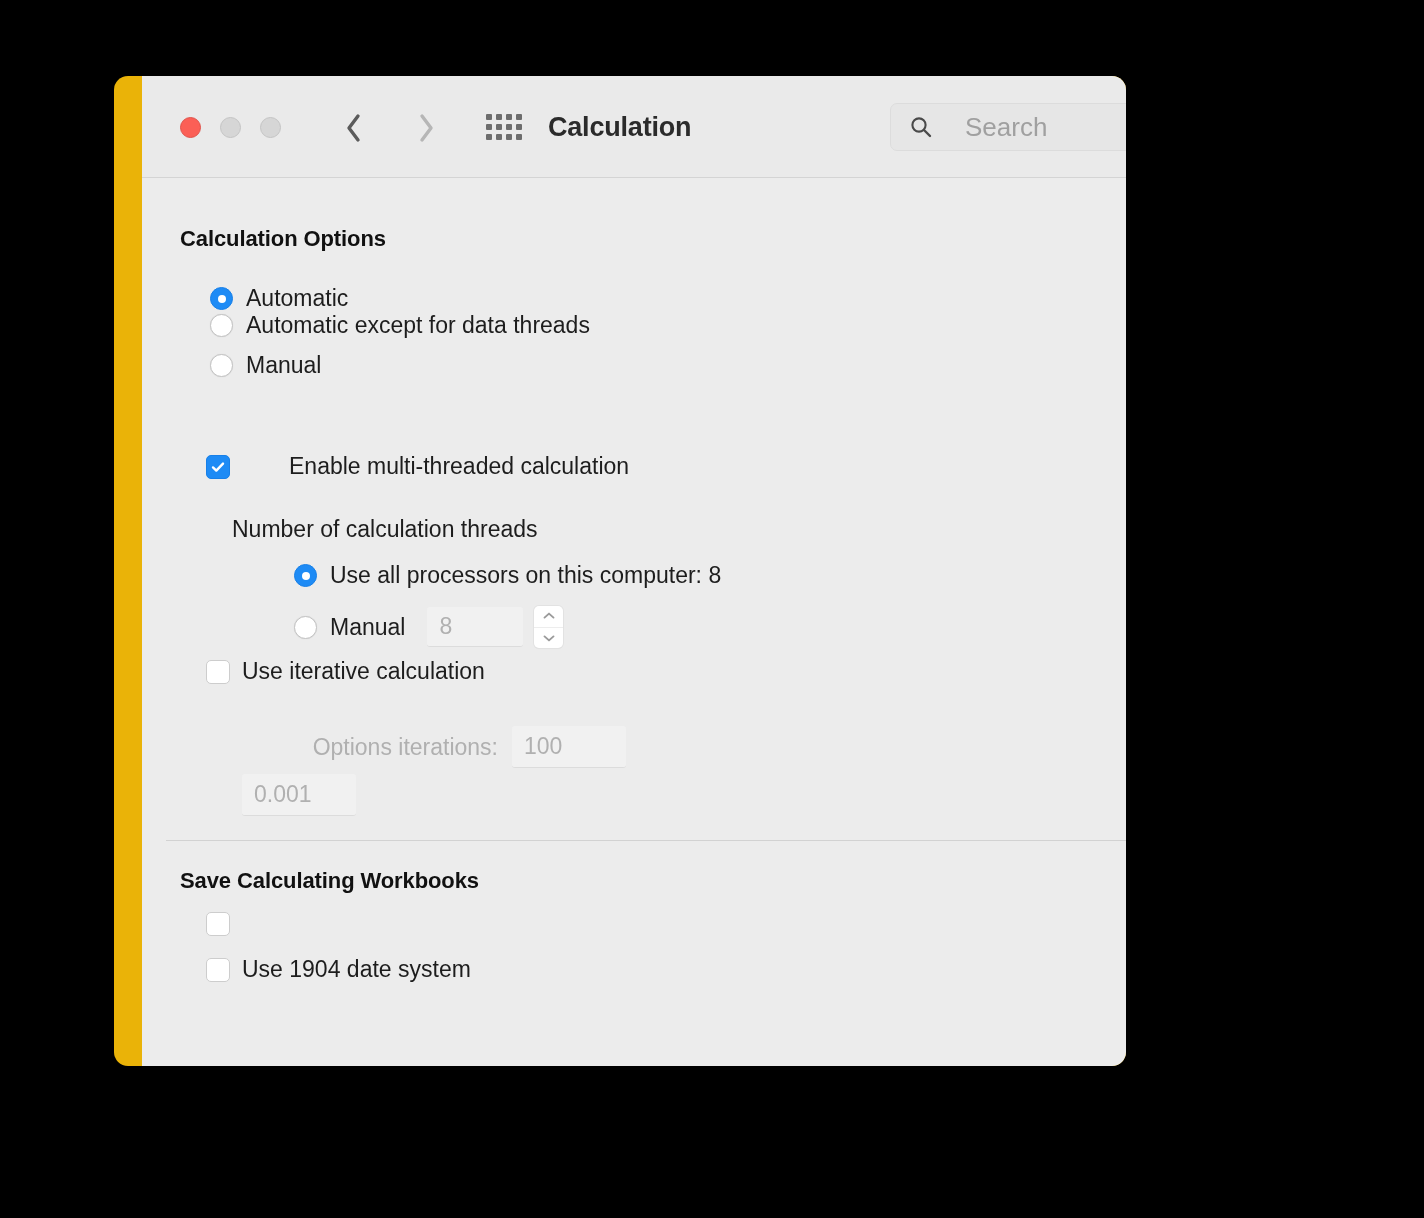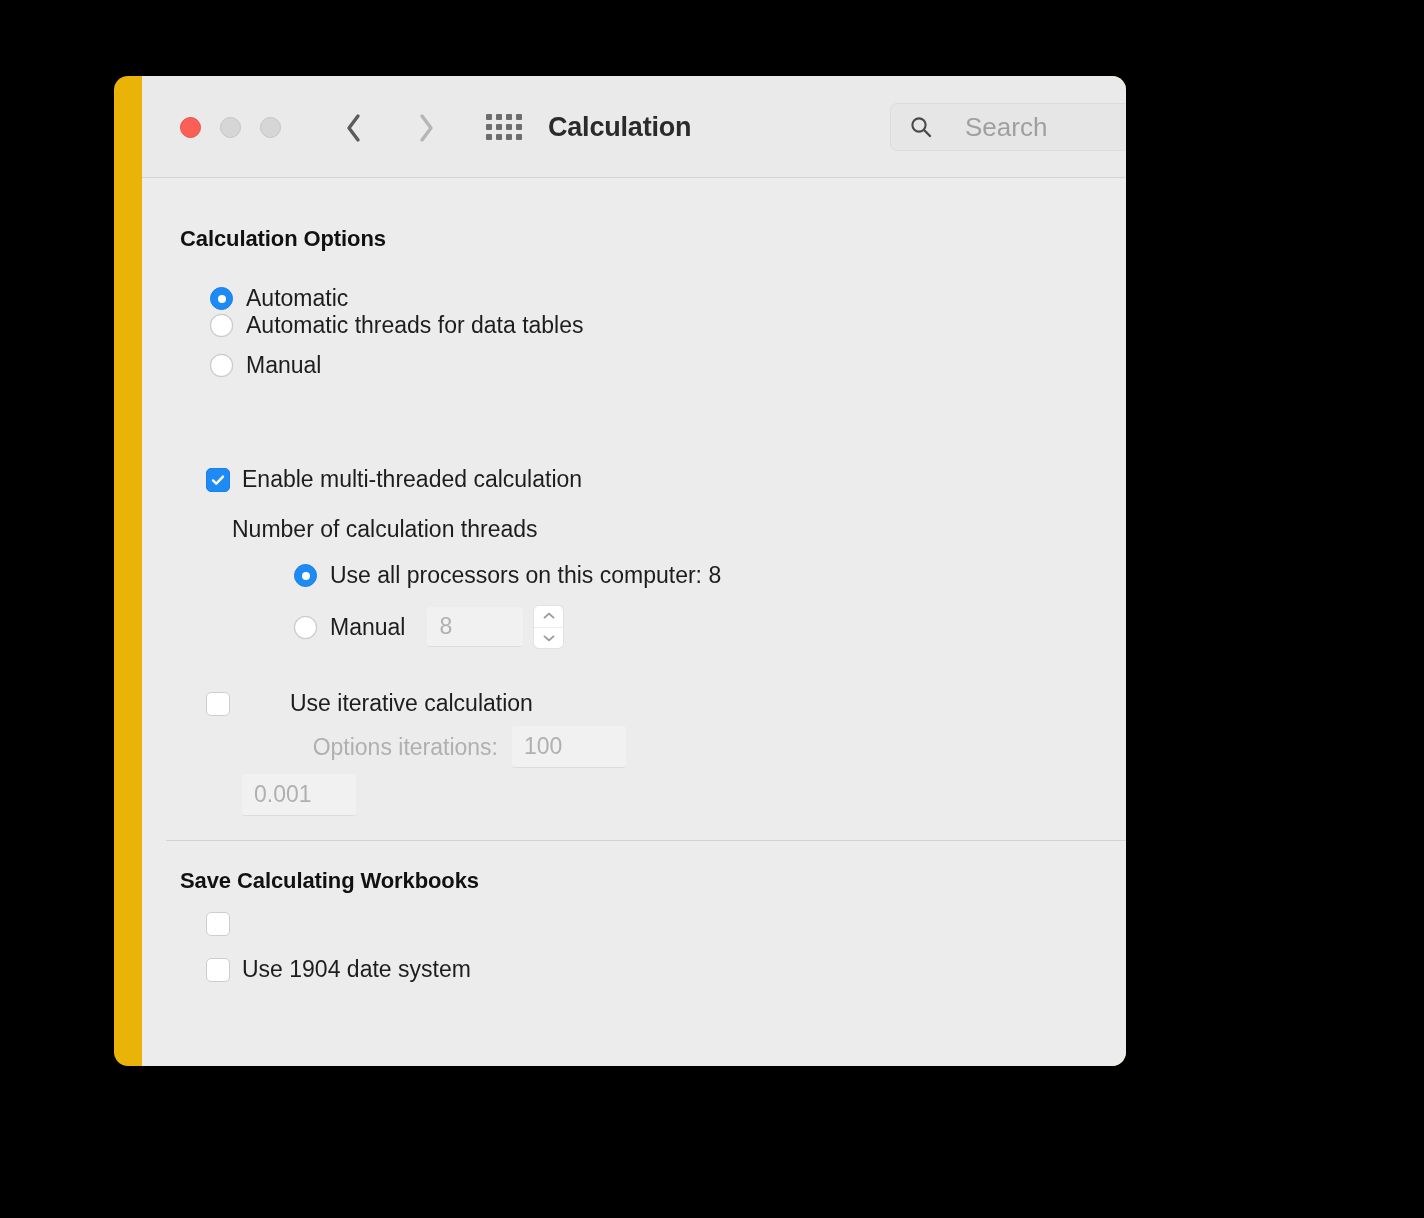--- a/index.html
+++ b/index.html
@@ -358,30 +358,30 @@
 
     <div class="section-title" style="left:38px; top:48px;">Calculation Options</div>
 
     <div class="row" style="left:68px; top:94px;margin-top:13px;">
       <span class="radio on"></span>
       <span class="row-label">Automatic</span>
     </div>
 
     <div class="row" style="left:68px; top:134px;">
       <span class="radio off"></span>
-      <span class="row-label">Automatic threads for data tables</span>
+      <span class="row-label">Automatic except for data threads</span>
     </div>
 
     <div class="row" style="left:68px; top:174px;">
       <span class="radio off"></span>
       <span class="row-label">Manual</span>
     </div>
 
 
-    <div class="row" style="left:64px; top:288px;">
+    <div class="row" style="left:64px; top:275px;gap:47px;">
       <span class="cbox on">
         <svg viewBox="0 0 16 16">
             <path d="M3 8.4 L6.3 11.6 L13 4.6" fill="none" stroke-width="2.4" stroke-linecap="round" stroke-linejoin="round"></path>
           </svg>
       </span>
       <span class="row-label">Enable multi-threaded calculation</span>
     </div>
 
     <div class="row" style="left:90px; top:338px;">
       <span class="row-label plain">Number of calculation threads</span>
@@ -403,21 +403,21 @@
             </svg>
         </span>
         <span class="half">
           <svg viewBox="0 0 14 10">
               <path d="M2.5 3.4 L7 7.4 L11.5 3.4"></path>
             </svg>
         </span>
       </span>
     </div>
 
-    <div class="row" style="left:64px; top:512px;gap:48px;">
+    <div class="row" style="left:64px; top:480px;">
       <span class="cbox off"></span>
       <span class="row-label">Use iterative calculation</span>
     </div>
 
     <div class="row" style="left:86px; top:548px;">
       <span class="field-label" style="width:270px; display:inline-block;">Options iterations:</span>
       <input class="tfield iter-field" style="margin-left: 14px;" type="text" disabled="" value="100">
     </div>
 
     <div class="row" style="left:86px; top:596px;">

